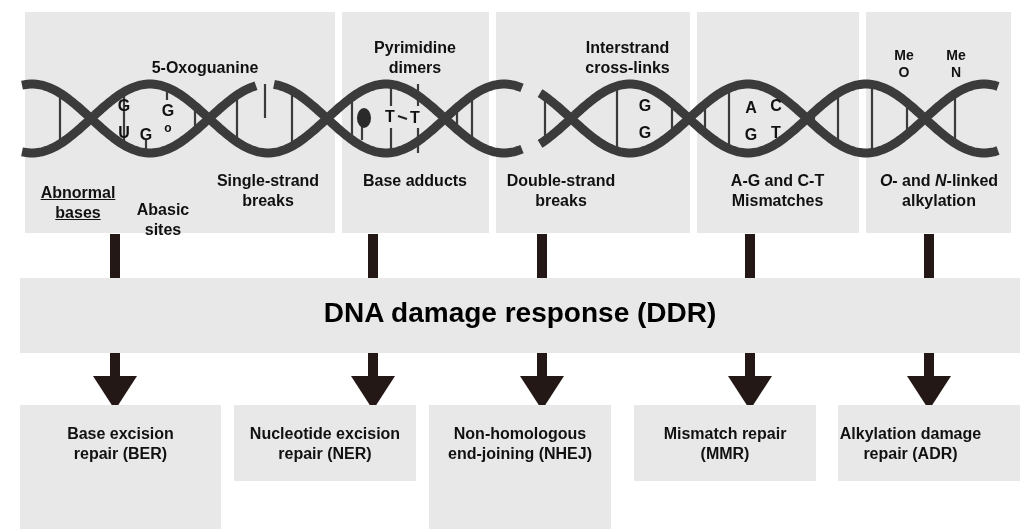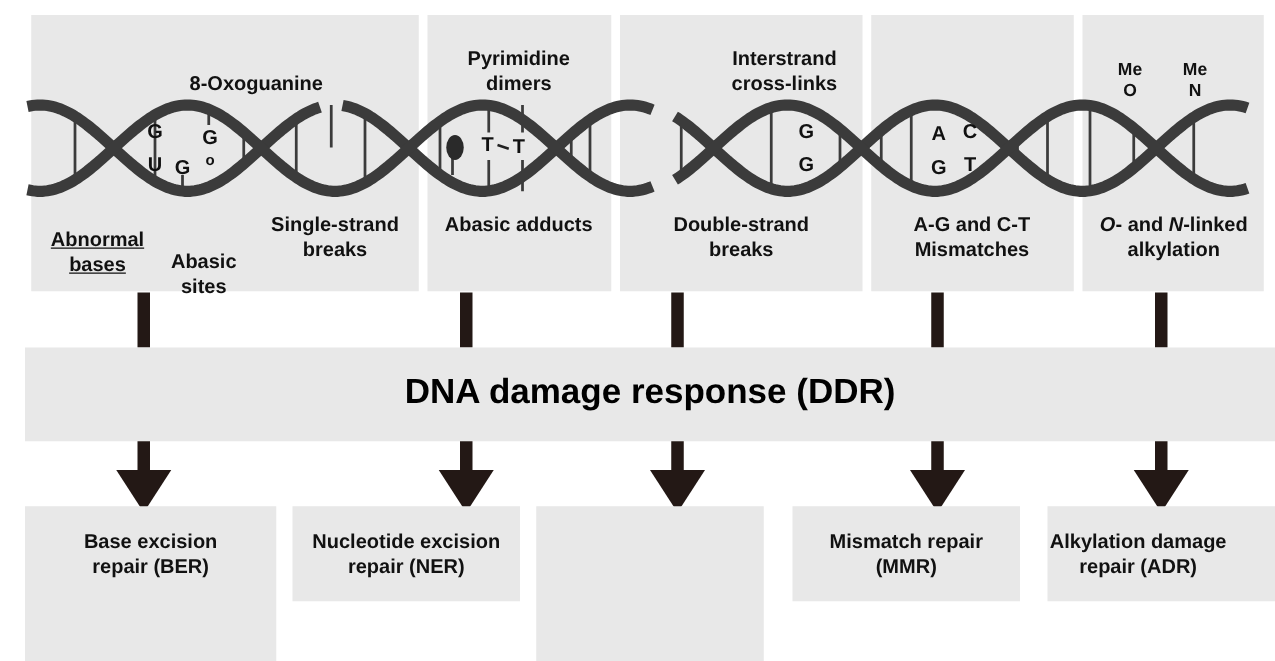--- a/index.html
+++ b/index.html
@@ -61,21 +61,21 @@
       <path d="M22.0,151.8 L24.0,152.2 L26.0,152.6 L28.0,152.8 L30.0,153.0 L32.0,153.0 L34.0,153.0 L36.0,152.8 L38.0,152.6 L40.0,152.2 L42.0,151.8 L44.0,151.3 L46.0,150.6 L48.0,149.9 L50.0,149.1 L52.0,148.2 L54.0,147.2 L56.0,146.2 L58.0,145.1 L60.0,143.8 L62.0,142.6 L64.0,141.2 L66.0,139.8 L68.0,138.3 L70.0,136.8 L72.0,135.2 L74.0,133.6 L76.0,131.9 L78.0,130.2 L80.0,128.5 L82.0,126.7 L84.0,124.9 L86.0,123.1 L88.0,121.3 L90.0,119.4 L92.0,117.6 L94.0,115.7 L96.0,113.9 L98.0,112.1 L100.0,110.3 L102.0,108.5 L104.0,106.8 L106.0,105.1 L108.0,103.4 L110.0,101.8 L112.0,100.2 L114.0,98.7 L116.0,97.2 L118.0,95.8 L120.0,94.4 L122.0,93.2 L124.0,91.9 L126.0,90.8 L128.0,89.8 L130.0,88.8 L132.0,87.9 L134.0,87.1 L136.0,86.4 L138.0,85.7 L140.0,85.2 L142.0,84.8 L144.0,84.4 L146.0,84.2 L148.0,84.0 L150.0,84.0 L152.0,84.0 L154.0,84.2 L156.0,84.4 L158.0,84.8 L160.0,85.2 L162.0,85.7 L164.0,86.4 L166.0,87.1 L168.0,87.9 L170.0,88.8 L172.0,89.8 L174.0,90.8 L176.0,91.9 L178.0,93.2 L180.0,94.4 L182.0,95.8 L184.0,97.2 L186.0,98.7 L188.0,100.2 L190.0,101.8 L192.0,103.4 L194.0,105.1 L196.0,106.8 L198.0,108.5 L200.0,110.3 L202.0,112.1 L204.0,113.9 L206.0,115.7 L208.0,117.6 L210.0,119.4 L212.0,121.3 L214.0,123.1 L216.0,124.9 L218.0,126.7 L220.0,128.5 L222.0,130.2 L224.0,131.9 L226.0,133.6 L228.0,135.2 L230.0,136.8 L232.0,138.3 L234.0,139.8 L236.0,141.2 L238.0,142.6 L240.0,143.8 L242.0,145.1 L244.0,146.2 L246.0,147.2 L248.0,148.2 L250.0,149.1 L252.0,149.9 L254.0,150.6 L256.0,151.3 L258.0,151.8 L260.0,152.2 L262.0,152.6 L264.0,152.8 L266.0,153.0 L268.0,153.0 L270.0,153.0 L272.0,152.8 L274.0,152.6 L276.0,152.2 L278.0,151.8 L280.0,151.3 L282.0,150.6 L284.0,149.9 L286.0,149.1 L288.0,148.2 L290.0,147.2 L292.0,146.2 L294.0,145.1 L296.0,143.8 L298.0,142.6 L300.0,141.2 L302.0,139.8 L304.0,138.3 L306.0,136.8 L308.0,135.2 L310.0,133.6 L312.0,131.9 L314.0,130.2 L316.0,128.5 L318.0,126.7 L320.0,124.9 L322.0,123.1 L324.0,121.3 L326.0,119.4 L328.0,117.6 L330.0,115.7 L332.0,113.9 L334.0,112.1 L336.0,110.3 L338.0,108.5 L340.0,106.8 L342.0,105.1 L344.0,103.4 L346.0,101.8 L348.0,100.2 L350.0,98.7 L352.0,97.2 L354.0,95.8 L356.0,94.4 L358.0,93.2 L360.0,91.9 L362.0,90.8 L364.0,89.8 L366.0,88.8 L368.0,87.9 L370.0,87.1 L372.0,86.4 L374.0,85.7 L376.0,85.2 L378.0,84.8 L380.0,84.4 L382.0,84.2 L384.0,84.0 L386.0,84.0 L388.0,84.0 L390.0,84.2 L392.0,84.4 L394.0,84.8 L396.0,85.2 L398.0,85.7 L400.0,86.4 L402.0,87.1 L404.0,87.9 L406.0,88.8 L408.0,89.8 L410.0,90.8 L412.0,91.9 L414.0,93.2 L416.0,94.4 L418.0,95.8 L420.0,97.2 L422.0,98.7 L424.0,100.2 L426.0,101.8 L428.0,103.4 L430.0,105.1 L432.0,106.8 L434.0,108.5 L436.0,110.3 L438.0,112.1 L440.0,113.9 L442.0,115.7 L444.0,117.6 L446.0,119.4 L448.0,121.3 L450.0,123.1 L452.0,124.9 L454.0,126.7 L456.0,128.5 L458.0,130.2 L460.0,131.9 L462.0,133.6 L464.0,135.2 L466.0,136.8 L468.0,138.3 L470.0,139.8 L472.0,141.2 L474.0,142.6 L476.0,143.8 L478.0,145.1 L480.0,146.2 L482.0,147.2 L484.0,148.2 L486.0,149.1 L488.0,149.9 L490.0,150.6 L492.0,151.3 L494.0,151.8 L496.0,152.2 L498.0,152.6 L500.0,152.8 L502.0,153.0 L504.0,153.0 L506.0,153.0 L508.0,152.8 L510.0,152.6 L512.0,152.2 L514.0,151.8 L516.0,151.3 L518.0,150.6 L520.0,149.9 L522.0,149.1 "></path>
       <path d="M540.0,93.2 L542.0,94.4 L544.0,95.8 L546.0,97.2 L548.0,98.7 L550.0,100.2 L552.0,101.8 L554.0,103.4 L556.0,105.1 L558.0,106.8 L560.0,108.5 L562.0,110.3 L564.0,112.1 L566.0,113.9 L568.0,115.7 L570.0,117.6 L572.0,119.4 L574.0,121.3 L576.0,123.1 L578.0,124.9 L580.0,126.7 L582.0,128.5 L584.0,130.2 L586.0,131.9 L588.0,133.6 L590.0,135.2 L592.0,136.8 L594.0,138.3 L596.0,139.8 L598.0,141.2 L600.0,142.6 L602.0,143.8 L604.0,145.1 L606.0,146.2 L608.0,147.2 L610.0,148.2 L612.0,149.1 L614.0,149.9 L616.0,150.6 L618.0,151.3 L620.0,151.8 L622.0,152.2 L624.0,152.6 L626.0,152.8 L628.0,153.0 L630.0,153.0 L632.0,153.0 L634.0,152.8 L636.0,152.6 L638.0,152.2 L640.0,151.8 L642.0,151.3 L644.0,150.6 L646.0,149.9 L648.0,149.1 L650.0,148.2 L652.0,147.2 L654.0,146.2 L656.0,145.1 L658.0,143.8 L660.0,142.6 L662.0,141.2 L664.0,139.8 L666.0,138.3 L668.0,136.8 L670.0,135.2 L672.0,133.6 L674.0,131.9 L676.0,130.2 L678.0,128.5 L680.0,126.7 L682.0,124.9 L684.0,123.1 L686.0,121.3 L688.0,119.4 L690.0,117.6 L692.0,115.7 L694.0,113.9 L696.0,112.1 L698.0,110.3 L700.0,108.5 L702.0,106.8 L704.0,105.1 L706.0,103.4 L708.0,101.8 L710.0,100.2 L712.0,98.7 L714.0,97.2 L716.0,95.8 L718.0,94.4 L720.0,93.2 L722.0,91.9 L724.0,90.8 L726.0,89.8 L728.0,88.8 L730.0,87.9 L732.0,87.1 L734.0,86.4 L736.0,85.7 L738.0,85.2 L740.0,84.8 L742.0,84.4 L744.0,84.2 L746.0,84.0 L748.0,84.0 L750.0,84.0 L752.0,84.2 L754.0,84.4 L756.0,84.8 L758.0,85.2 L760.0,85.7 L762.0,86.4 L764.0,87.1 L766.0,87.9 L768.0,88.8 L770.0,89.8 L772.0,90.8 L774.0,91.9 L776.0,93.2 L778.0,94.4 L780.0,95.8 L782.0,97.2 L784.0,98.7 L786.0,100.2 L788.0,101.8 L790.0,103.4 L792.0,105.1 L794.0,106.8 L796.0,108.5 L798.0,110.3 L800.0,112.1 L802.0,113.9 L804.0,115.7 L806.0,117.6 L808.0,119.4 L810.0,121.3 L812.0,123.1 L814.0,124.9 L816.0,126.7 L818.0,128.5 L820.0,130.2 L822.0,131.9 L824.0,133.6 L826.0,135.2 L828.0,136.8 L830.0,138.3 L832.0,139.8 L834.0,141.2 L836.0,142.6 L838.0,143.8 L840.0,145.1 L842.0,146.2 L844.0,147.2 L846.0,148.2 L848.0,149.1 L850.0,149.9 L852.0,150.6 L854.0,151.3 L856.0,151.8 L858.0,152.2 L860.0,152.6 L862.0,152.8 L864.0,153.0 L866.0,153.0 L868.0,153.0 L870.0,152.8 L872.0,152.6 L874.0,152.2 L876.0,151.8 L878.0,151.3 L880.0,150.6 L882.0,149.9 L884.0,149.1 L886.0,148.2 L888.0,147.2 L890.0,146.2 L892.0,145.1 L894.0,143.8 L896.0,142.6 L898.0,141.2 L900.0,139.8 L902.0,138.3 L904.0,136.8 L906.0,135.2 L908.0,133.6 L910.0,131.9 L912.0,130.2 L914.0,128.5 L916.0,126.7 L918.0,124.9 L920.0,123.1 L922.0,121.3 L924.0,119.4 L926.0,117.6 L928.0,115.7 L930.0,113.9 L932.0,112.1 L934.0,110.3 L936.0,108.5 L938.0,106.8 L940.0,105.1 L942.0,103.4 L944.0,101.8 L946.0,100.2 L948.0,98.7 L950.0,97.2 L952.0,95.8 L954.0,94.4 L956.0,93.2 L958.0,91.9 L960.0,90.8 L962.0,89.8 L964.0,88.8 L966.0,87.9 L968.0,87.1 L970.0,86.4 L972.0,85.7 L974.0,85.2 L976.0,84.8 L978.0,84.4 L980.0,84.2 L982.0,84.0 L984.0,84.0 L986.0,84.0 L988.0,84.2 L990.0,84.4 L992.0,84.8 L994.0,85.2 L996.0,85.7 L998.0,86.4 "></path>
       <path d="M540.0,143.8 L542.0,142.6 L544.0,141.2 L546.0,139.8 L548.0,138.3 L550.0,136.8 L552.0,135.2 L554.0,133.6 L556.0,131.9 L558.0,130.2 L560.0,128.5 L562.0,126.7 L564.0,124.9 L566.0,123.1 L568.0,121.3 L570.0,119.4 L572.0,117.6 L574.0,115.7 L576.0,113.9 L578.0,112.1 L580.0,110.3 L582.0,108.5 L584.0,106.8 L586.0,105.1 L588.0,103.4 L590.0,101.8 L592.0,100.2 L594.0,98.7 L596.0,97.2 L598.0,95.8 L600.0,94.4 L602.0,93.2 L604.0,91.9 L606.0,90.8 L608.0,89.8 L610.0,88.8 L612.0,87.9 L614.0,87.1 L616.0,86.4 L618.0,85.7 L620.0,85.2 L622.0,84.8 L624.0,84.4 L626.0,84.2 L628.0,84.0 L630.0,84.0 L632.0,84.0 L634.0,84.2 L636.0,84.4 L638.0,84.8 L640.0,85.2 L642.0,85.7 L644.0,86.4 L646.0,87.1 L648.0,87.9 L650.0,88.8 L652.0,89.8 L654.0,90.8 L656.0,91.9 L658.0,93.2 L660.0,94.4 L662.0,95.8 L664.0,97.2 L666.0,98.7 L668.0,100.2 L670.0,101.8 L672.0,103.4 L674.0,105.1 L676.0,106.8 L678.0,108.5 L680.0,110.3 L682.0,112.1 L684.0,113.9 L686.0,115.7 L688.0,117.6 L690.0,119.4 L692.0,121.3 L694.0,123.1 L696.0,124.9 L698.0,126.7 L700.0,128.5 L702.0,130.2 L704.0,131.9 L706.0,133.6 L708.0,135.2 L710.0,136.8 L712.0,138.3 L714.0,139.8 L716.0,141.2 L718.0,142.6 L720.0,143.8 L722.0,145.1 L724.0,146.2 L726.0,147.2 L728.0,148.2 L730.0,149.1 L732.0,149.9 L734.0,150.6 L736.0,151.3 L738.0,151.8 L740.0,152.2 L742.0,152.6 L744.0,152.8 L746.0,153.0 L748.0,153.0 L750.0,153.0 L752.0,152.8 L754.0,152.6 L756.0,152.2 L758.0,151.8 L760.0,151.3 L762.0,150.6 L764.0,149.9 L766.0,149.1 L768.0,148.2 L770.0,147.2 L772.0,146.2 L774.0,145.1 L776.0,143.8 L778.0,142.6 L780.0,141.2 L782.0,139.8 L784.0,138.3 L786.0,136.8 L788.0,135.2 L790.0,133.6 L792.0,131.9 L794.0,130.2 L796.0,128.5 L798.0,126.7 L800.0,124.9 L802.0,123.1 L804.0,121.3 L806.0,119.4 L808.0,117.6 L810.0,115.7 L812.0,113.9 L814.0,112.1 L816.0,110.3 L818.0,108.5 L820.0,106.8 L822.0,105.1 L824.0,103.4 L826.0,101.8 L828.0,100.2 L830.0,98.7 L832.0,97.2 L834.0,95.8 L836.0,94.4 L838.0,93.2 L840.0,91.9 L842.0,90.8 L844.0,89.8 L846.0,88.8 L848.0,87.9 L850.0,87.1 L852.0,86.4 L854.0,85.7 L856.0,85.2 L858.0,84.8 L860.0,84.4 L862.0,84.2 L864.0,84.0 L866.0,84.0 L868.0,84.0 L870.0,84.2 L872.0,84.4 L874.0,84.8 L876.0,85.2 L878.0,85.7 L880.0,86.4 L882.0,87.1 L884.0,87.9 L886.0,88.8 L888.0,89.8 L890.0,90.8 L892.0,91.9 L894.0,93.2 L896.0,94.4 L898.0,95.8 L900.0,97.2 L902.0,98.7 L904.0,100.2 L906.0,101.8 L908.0,103.4 L910.0,105.1 L912.0,106.8 L914.0,108.5 L916.0,110.3 L918.0,112.1 L920.0,113.9 L922.0,115.7 L924.0,117.6 L926.0,119.4 L928.0,121.3 L930.0,123.1 L932.0,124.9 L934.0,126.7 L936.0,128.5 L938.0,130.2 L940.0,131.9 L942.0,133.6 L944.0,135.2 L946.0,136.8 L948.0,138.3 L950.0,139.8 L952.0,141.2 L954.0,142.6 L956.0,143.8 L958.0,145.1 L960.0,146.2 L962.0,147.2 L964.0,148.2 L966.0,149.1 L968.0,149.9 L970.0,150.6 L972.0,151.3 L974.0,151.8 L976.0,152.2 L978.0,152.6 L980.0,152.8 L982.0,153.0 L984.0,153.0 L986.0,153.0 L988.0,152.8 L990.0,152.6 L992.0,152.2 L994.0,151.8 L996.0,151.3 L998.0,150.6 "></path>
     </g>
   <g id="marks">
       <ellipse cx="364" cy="118" rx="7" ry="10" fill="#2a2a2a"></ellipse>
       <line x1="398" y1="116" x2="407" y2="119" stroke="#222" stroke-width="2"></line>
     </g>
 </svg>
 
-<div class="lbl" style="left:130px;top:58px;width:150px;">8-Oxoguanine</div>
+<div class="lbl" style="left:130px;top:58px;width:150px;">5-Oxoguanine</div>
 <div class="lbl" style="left:360px;top:38px;width:110px;white-space:pre-line;">Pyrimidine
 dimers</div>
 <div class="lbl" style="left:570px;top:38px;width:115px;white-space:pre-line;">Interstrand
 cross-links</div>
 
 <div class="lbl" style="left:116px;top:96px;width:16px;">G</div>
 <div class="lbl" style="left:116px;top:123px;width:16px;">U</div>
 <div class="lbl" style="left:138px;top:125px;width:16px;">G</div>
 <div class="lbl" style="left:160px;top:101px;width:16px;">G</div>
 <div class="lbl" style="left:160px;top:118px;width:16px;font-size:12px;">o</div>
@@ -91,22 +91,22 @@
 <div class="lbl" style="left:896px;top:64px;width:16px;font-size:14px;line-height:16px;">O</div>
 <div class="lbl" style="left:942px;top:47px;width:28px;font-size:14px;line-height:16px;">Me</div>
 <div class="lbl" style="left:948px;top:64px;width:16px;font-size:14px;line-height:16px;">N</div>
 
 <div class="lbl" style="left:28px;top:183px;width:100px;white-space:pre-line;text-decoration:underline;">Abnormal
 bases</div>
 <div class="lbl" style="left:128px;top:171px;width:70px;white-space:pre-line;margin-top:29px;">Abasic
 sites</div>
 <div class="lbl" style="left:203px;top:171px;width:130px;white-space:pre-line;">Single-strand
 breaks</div>
-<div class="lbl" style="left:345px;top:171px;width:140px;white-space:pre-line;">Abasic adducts</div>
-<div class="lbl" style="left:523px;top:171px;width:140px;white-space:pre-line;">Double-strand
+<div class="lbl" style="left:345px;top:171px;width:140px;white-space:pre-line;">Base adducts</div>
+<div class="lbl" style="left:491px;top:171px;width:140px;white-space:pre-line;">Double-strand
 breaks</div>
 <div class="lbl" style="left:705px;top:171px;width:145px;white-space:pre-line;">A-G and C-T
 Mismatches</div>
 <div class="lbl" style="left:868px;top:171px;width:142px;">
   <i>O</i><span>- and </span><i>N</i><span>-linked</span><br>
   <span>alkylation</span>
 </div>
 
 <div class="stem" style="left:110px;top:234px;height:44px;"></div>
 <div class="stem" style="left:368px;top:234px;height:44px;"></div>
@@ -133,20 +133,22 @@
   <div style="white-space:pre-line;">Base excision
 repair (BER)</div>
 </div>
 <div class="box" style="left:234px;top:405px;width:182px;height:76px;"></div>
 <div class="rep" style="left:234px;top:424px;width:182px;">
   <div style="white-space:pre-line;">Nucleotide excision
 repair (NER)</div>
 </div>
 <div class="box" style="left:429px;top:405px;width:182px;height:124px;"></div>
 <div class="rep" style="left:429px;top:424px;width:182px;">
+  <div style="white-space:pre-line;">Non-homologous
+end-joining (NHEJ)</div>
 </div>
 <div class="box" style="left:634px;top:405px;width:182px;height:76px;"></div>
 <div class="rep" style="left:634px;top:424px;width:182px;">
   <div style="white-space:pre-line;">Mismatch repair
 (MMR)</div>
 </div>
 <div class="box" style="left:838px;top:405px;width:182px;height:76px;"></div>
 <div class="rep" style="left:838px;top:424px;width:145px;">
   <div style="white-space:pre-line;">Alkylation damage
 repair (ADR)</div>

